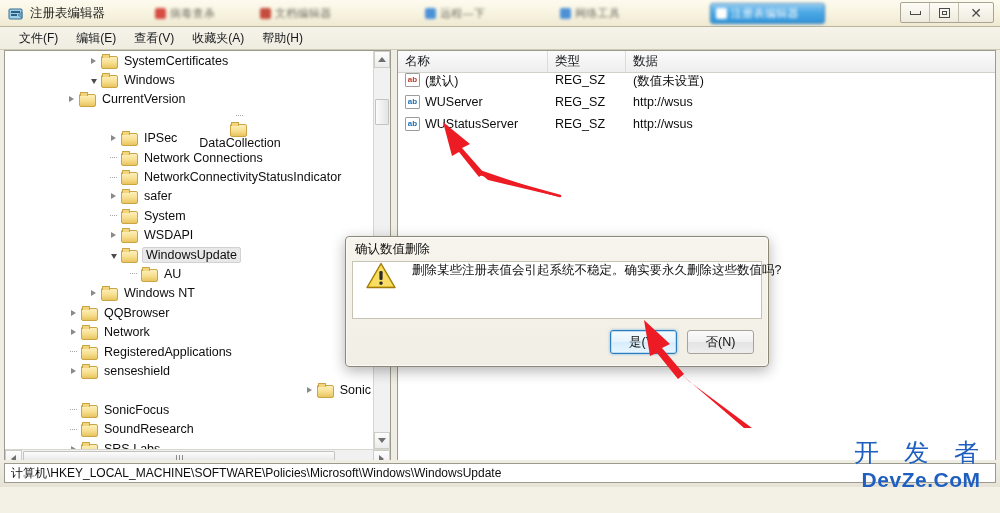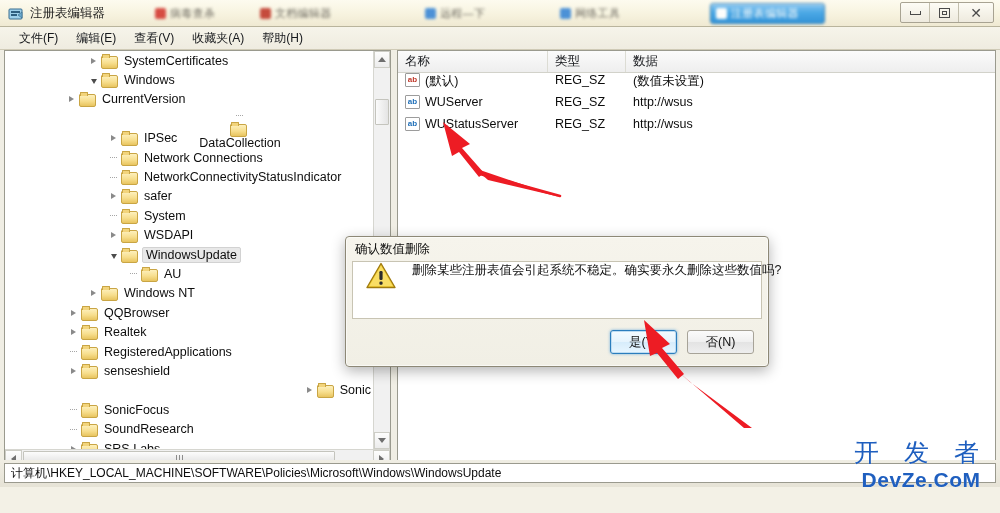--- a/index.html
+++ b/index.html
@@ -452,21 +452,21 @@
                 <span class="tri-closed"></span>
               </span>
               <span class="folder"></span>
               <span class="tlabel">QQBrowser</span>
             </div>
             <div class="tnode" style="padding-left: 62px;">
               <span class="twist">
                 <span class="tri-closed"></span>
               </span>
               <span class="folder"></span>
-              <span class="tlabel">Realtek</span>
+              <span class="tlabel">Network</span>
             </div>
             <div class="tnode" style="padding-left: 62px;">
               <span class="dotline"></span>
               <span class="folder"></span>
               <span class="tlabel">RegisteredApplications</span>
             </div>
             <div class="tnode" style="padding-left: 62px;">
               <span class="twist">
                 <span class="tri-closed"></span>
               </span>

